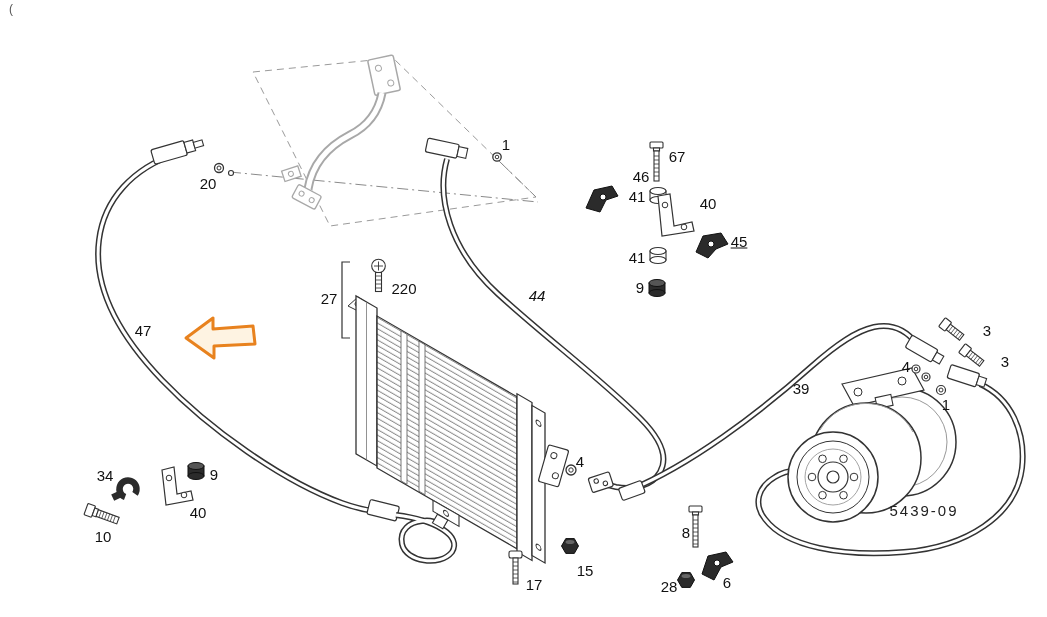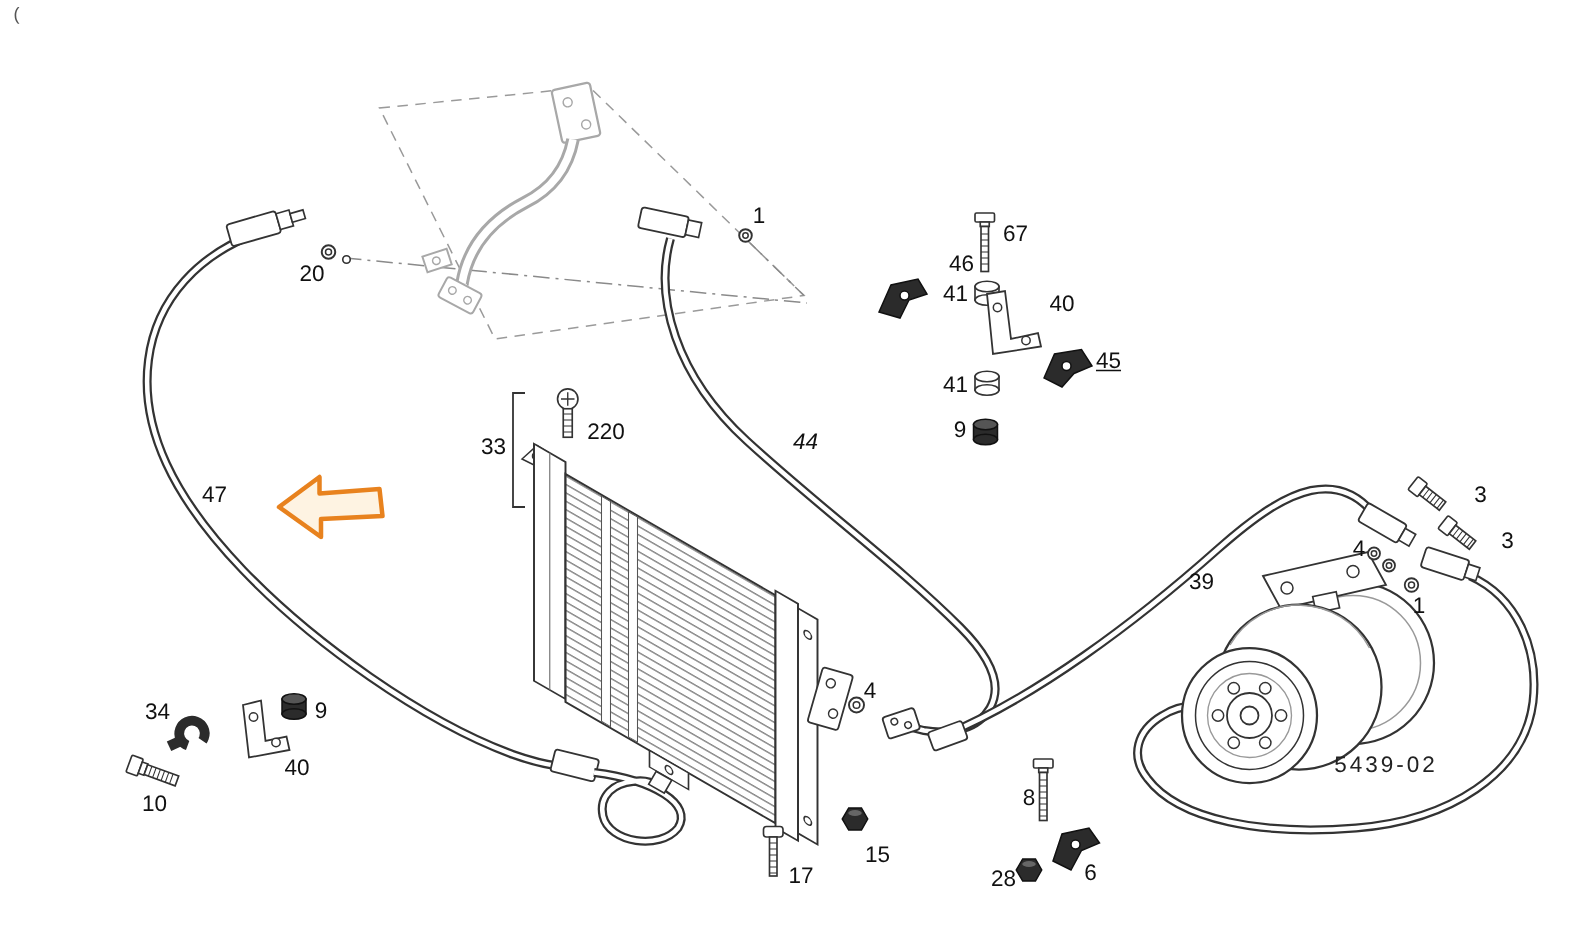--- a/index.html
+++ b/index.html
@@ -290,34 +290,34 @@
       <span class="part-label" style="left: 208px; top: 183px;">20</span>
       <span class="part-label" style="left: 506px; top: 144px;">1</span>
       <span class="part-label" style="left: 677px; top: 156px;">67</span>
       <span class="part-label" style="left: 598px; top: 176px; margin-left: 43px;">46</span>
       <span class="part-label" style="left: 637px; top: 196px;">41</span>
       <span class="part-label" style="left: 708px; top: 203px;">40</span>
       <span class="part-label" style="left: 739px; top: 241px; text-decoration: underline;">45</span>
       <span class="part-label" style="left: 637px; top: 257px;">41</span>
       <span class="part-label" style="left: 640px; top: 287px;">9</span>
       <span class="part-label" style="left: 404px; top: 288px;">220</span>
-      <span class="part-label" style="left: 329px; top: 298px;">33</span>
+      <span class="part-label" style="left: 329px; top: 298px;">27</span>
       <span class="part-label" style="left: 537px; top: 295px; font-style: italic;">44</span>
       <span class="part-label" style="left: 143px; top: 330px;">47</span>
       <span class="part-label" style="left: 987px; top: 330px;">3</span>
       <span class="part-label" style="left: 1005px; top: 361px;">3</span>
       <span class="part-label" style="left: 906px; top: 366px;">4</span>
       <span class="part-label" style="left: 801px; top: 375px; margin-top: 13px;">39</span>
       <span class="part-label" style="left: 946px; top: 404px;">1</span>
       <span class="part-label" style="left: 214px; top: 474px;">9</span>
       <span class="part-label" style="left: 105px; top: 475px;">34</span>
       <span class="part-label" style="left: 580px; top: 461px;">4</span>
       <span class="part-label" style="left: 198px; top: 512px;">40</span>
       <span class="part-label" style="left: 103px; top: 536px;">10</span>
       <span class="part-label" style="left: 686px; top: 532px;">8</span>
       <span class="part-label" style="left: 585px; top: 570px;">15</span>
       <span class="part-label" style="left: 534px; top: 584px;">17</span>
       <span class="part-label" style="left: 669px; top: 586px;">28</span>
       <span class="part-label" style="left: 727px; top: 582px;">6</span>
-      <span class="part-label code-label" style="left: 924px; top: 510px;">5439-02</span>
+      <span class="part-label code-label" style="left: 924px; top: 510px;">5439-09</span>
     </div>
 
 </div>
 
 </body></html>

